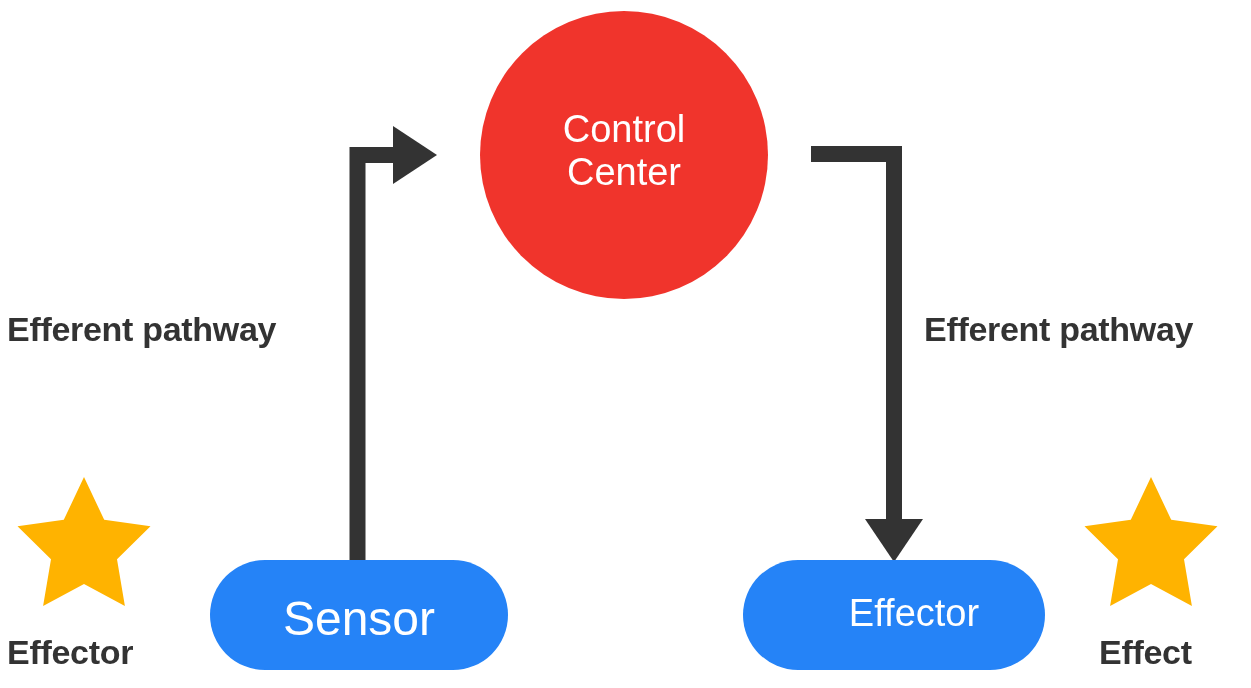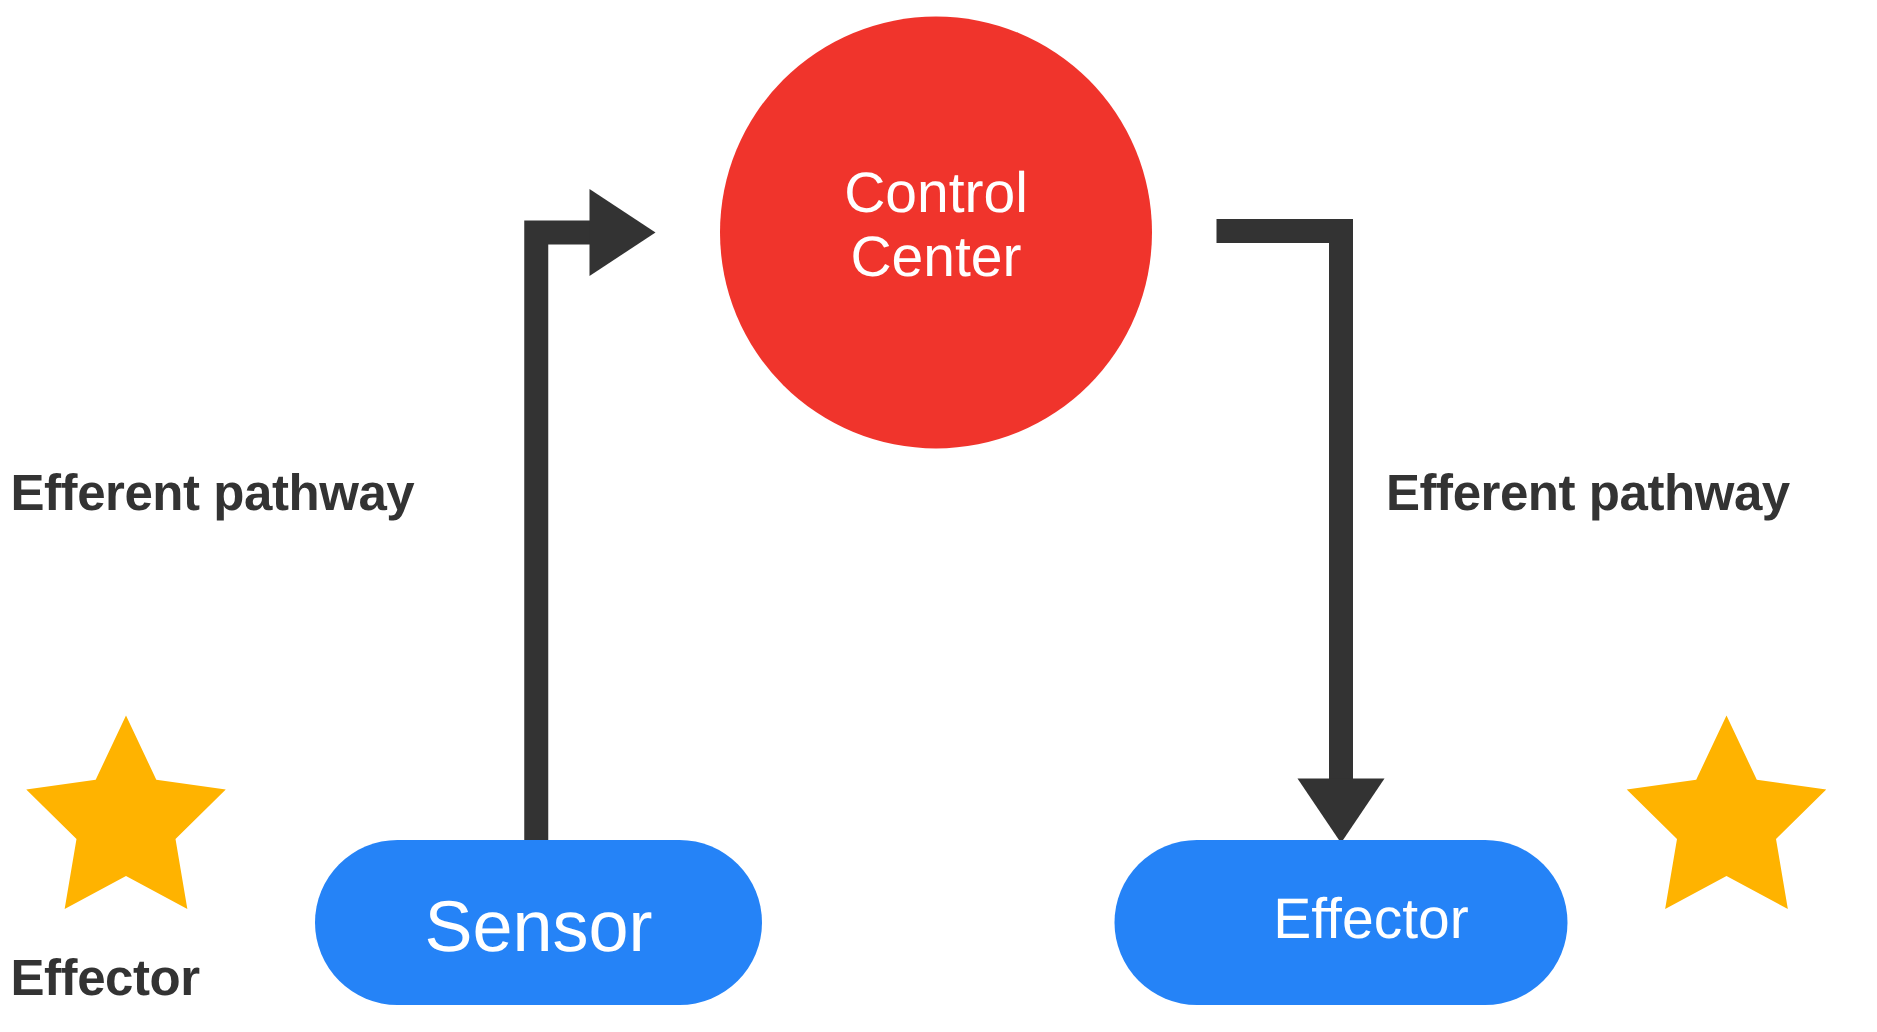--- a/index.html
+++ b/index.html
@@ -119,14 +119,15 @@
   <div class="node-label" id="sensor-label">Sensor</div>
 
   <div class="node-label" id="effector-label">Effector</div>
 
   <div class="edge-label" id="afferent-pathway-label">Efferent pathway</div>
 
   <div class="edge-label" id="efferent-pathway-label">Efferent pathway</div>
 
   <div class="star-caption" id="stimulus-caption">Effector</div>
 
+  <div class="star-caption" id="effect-caption">Effect</div>
 
 </div>
 
 </body></html>

